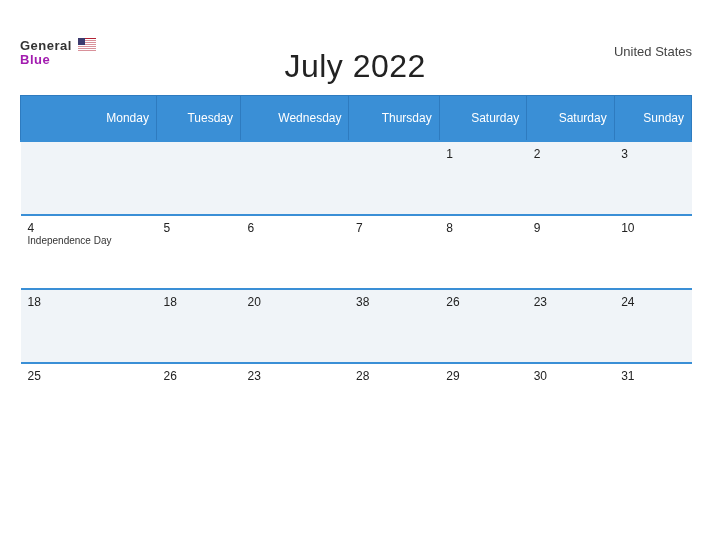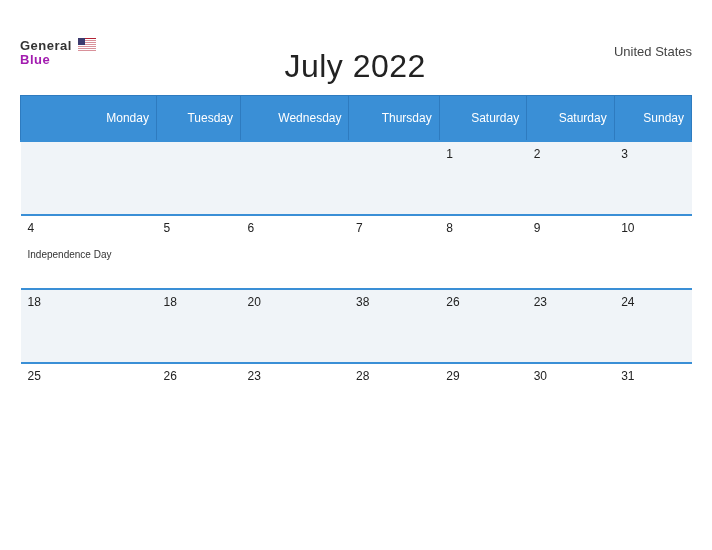--- a/index.html
+++ b/index.html
@@ -101,21 +101,21 @@
     }
     .day-number {
       font-size: 12px;
       color: #222;
       display: block;
     }
     .event-label {
       font-size: 10px;
       color: #333;
       display: block;
-      margin-top: 14px;
+      margin-top: 0;
     }
   </style>
 </head>
 <body>
 
 <div class="page">
   <div class="header">
     <div class="logo">
       <span>
         <span class="logo-general">General</span>

